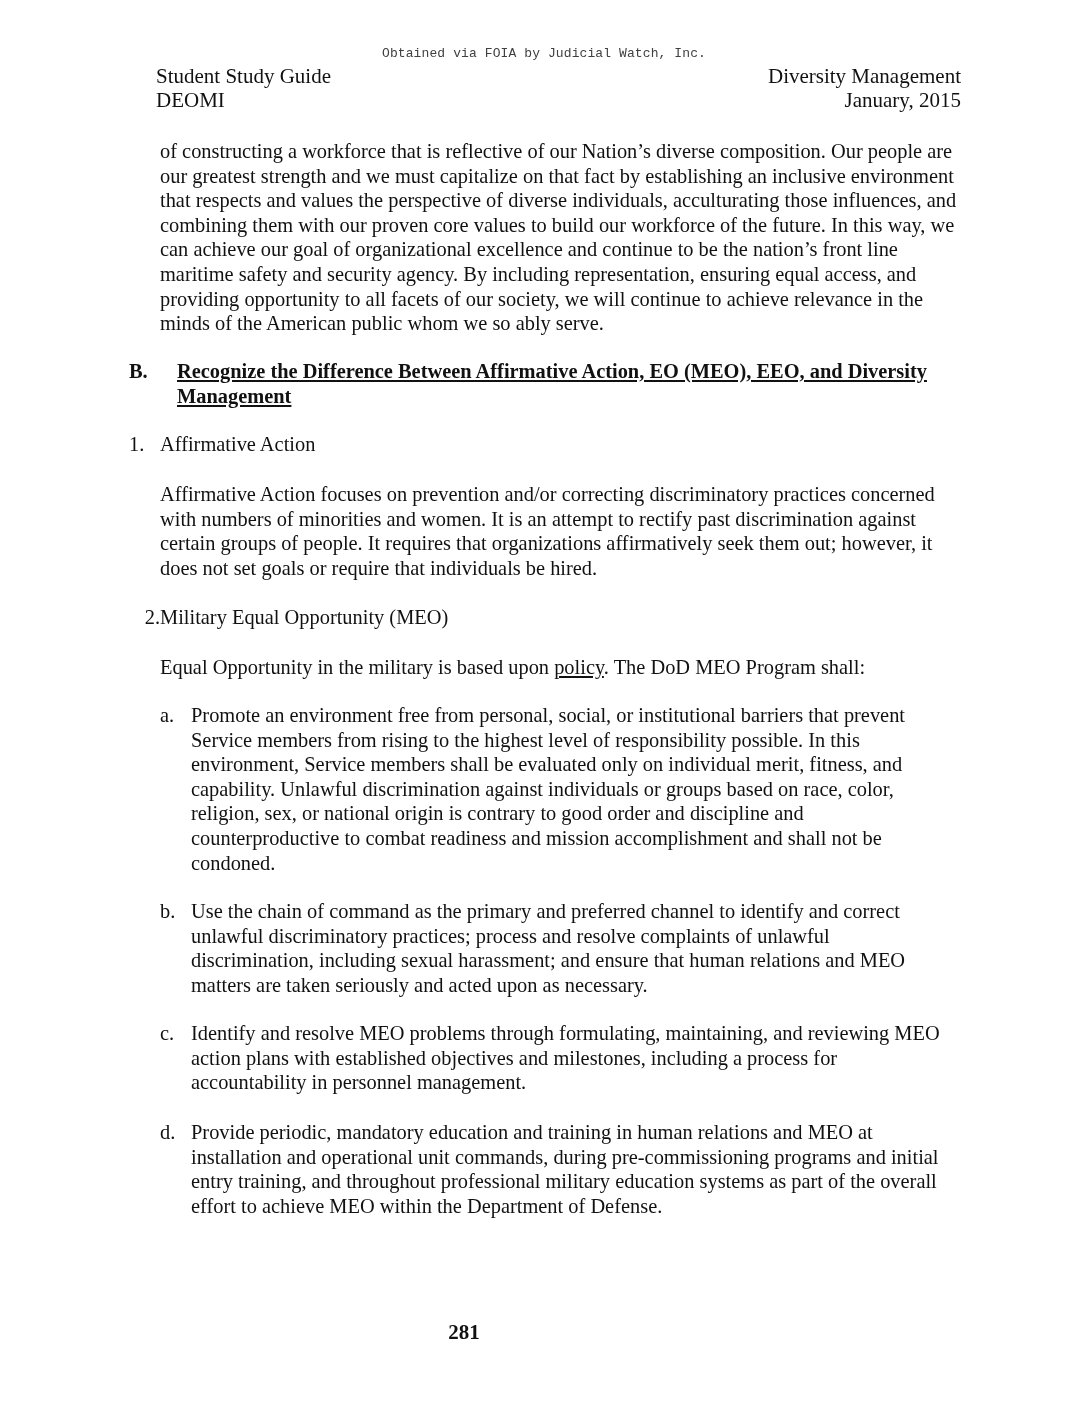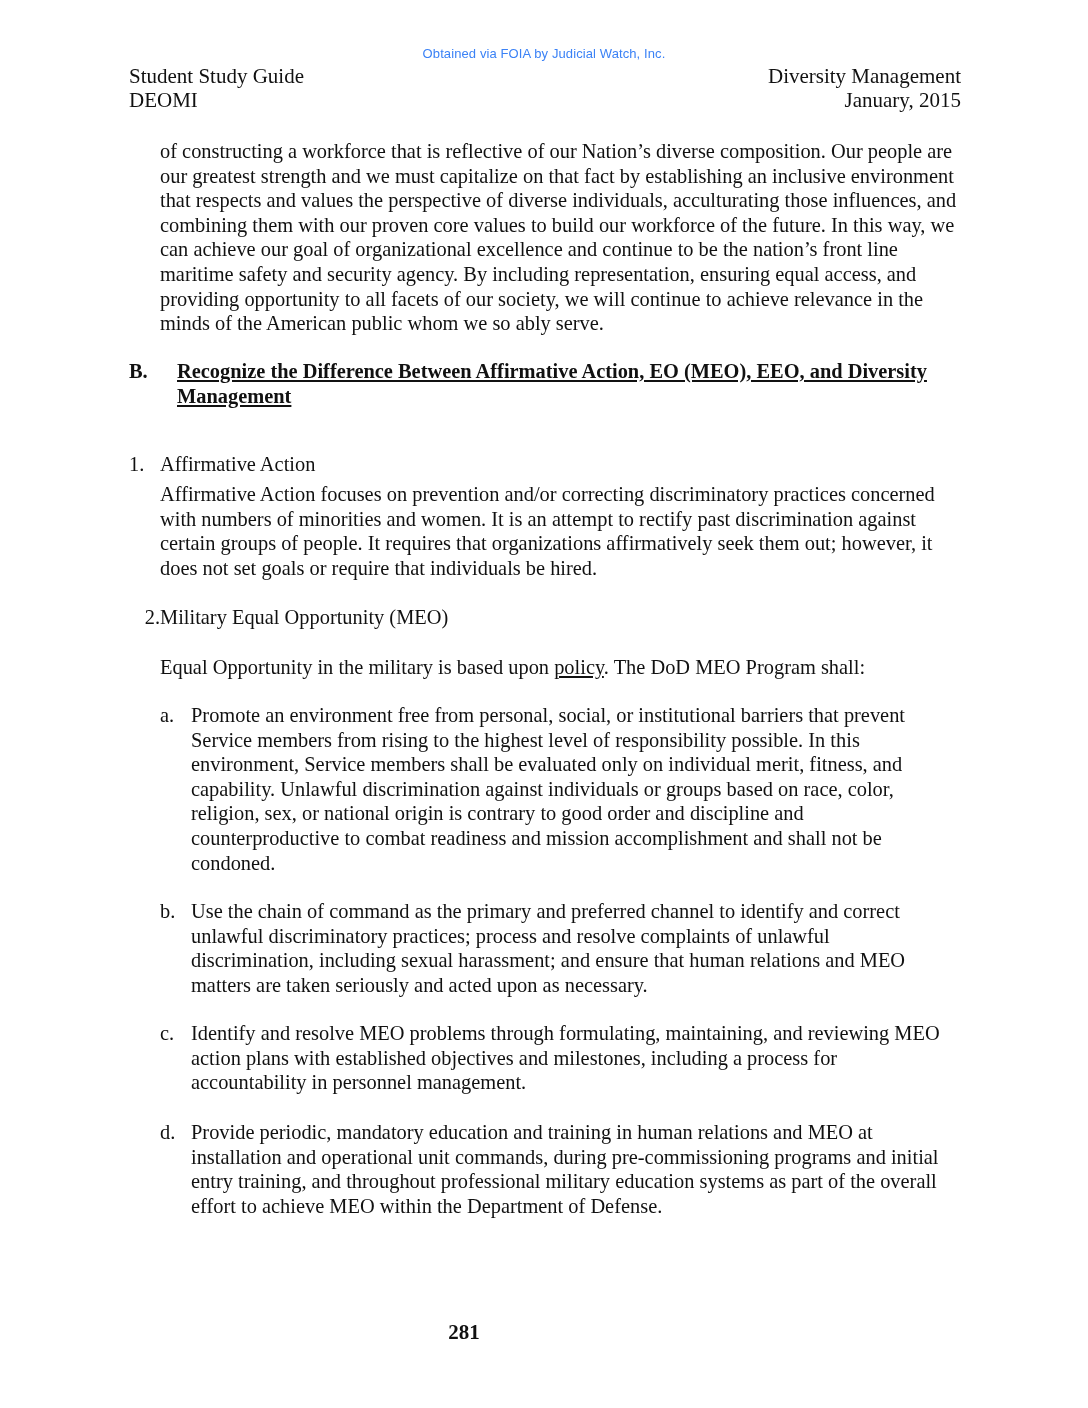--- a/index.html
+++ b/index.html
@@ -2,37 +2,37 @@
 <html><head>
   <meta charset="utf-8">
   <style>
     html, body { margin: 0; padding: 0; background: #ffffff; }
     body {
       width: 1088px; height: 1408px; position: relative; overflow: hidden;
       font-family: "Liberation Serif", serif; color: #111111;
     }
     .watermark {
       position: absolute; top: 46px; left: 0; width: 1088px; text-align: center;
-      font-family: Liberation Sans, sans-serif; font-size: 13px; color: #3b82f6;
+      font-family: Liberation Mono, monospace; font-size: 13px; color: #404040;
       letter-spacing: 0.1px;
     }
-    .hdr { position: absolute; font-size: 21px; line-height: 24px; }
+    .hdr { position: absolute; font-size: 21px; line-height: 24px; margin-left: 27px; }
     .hdr-left { left: 129px; top: 64px; }
     .hdr-right { right: 127px; top: 64px; text-align: right; }
     .body-text {
       position: absolute; font-size: 20.4px; line-height: 24.6px;
     }
     .para { left: 160px; width: 805px; }
     .p1 { top: 139px; font-family: Liberation Serif, serif; }
     .heading { left: 129px; top: 359px; width: 840px; font-weight: bold; }
     .heading .lbl { position: absolute; left: 0; }
     .heading .txt { display: block; margin-left: 48px; text-decoration: underline; }
     .num-item { left: 129px; }
     .num-item .lbl { display: inline-block; width: 31px; }
-    .n1 { top: 432px; margin-top: 20px; }
+    .n1 { top: 432px; }
     .p2 { top: 482px; }
     .n2 { top: 605px; text-align: right; }
     .p3 { top: 655px; }
     .p3 u { text-decoration: underline; font-family: Liberation Serif, serif; }
     .sub { left: 160px; width: 790px; }
     .sub .lbl { position: absolute; left: 0; }
     .sub .txt { display: block; margin-left: 31px; }
     .sa { top: 703px; }
     .sb { top: 899px; }
     .sc { top: 1021px; }

